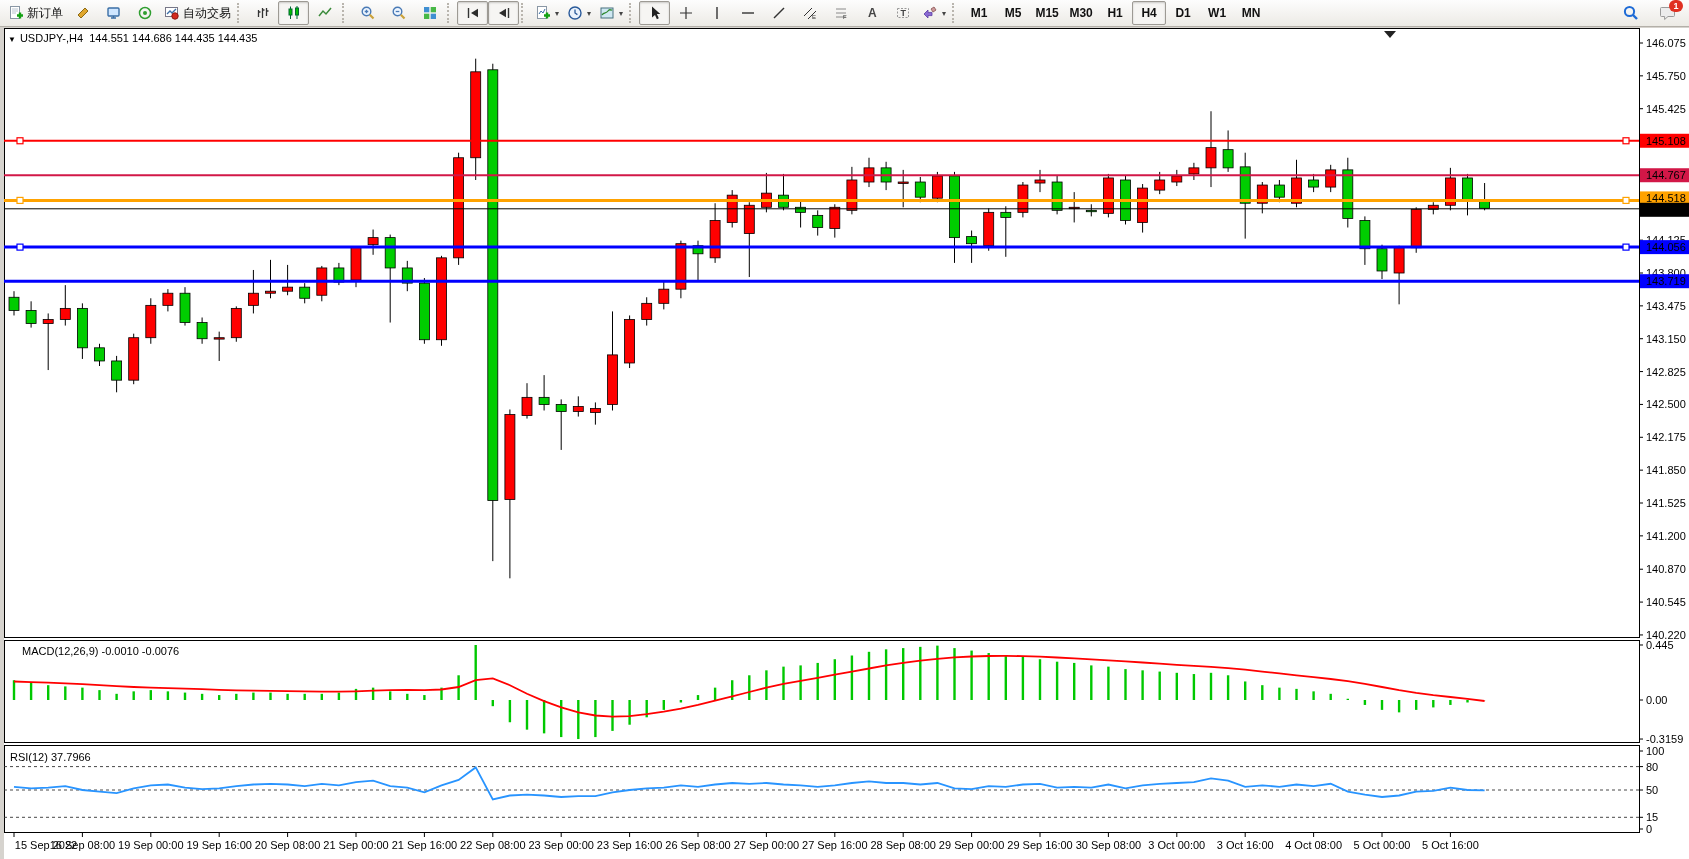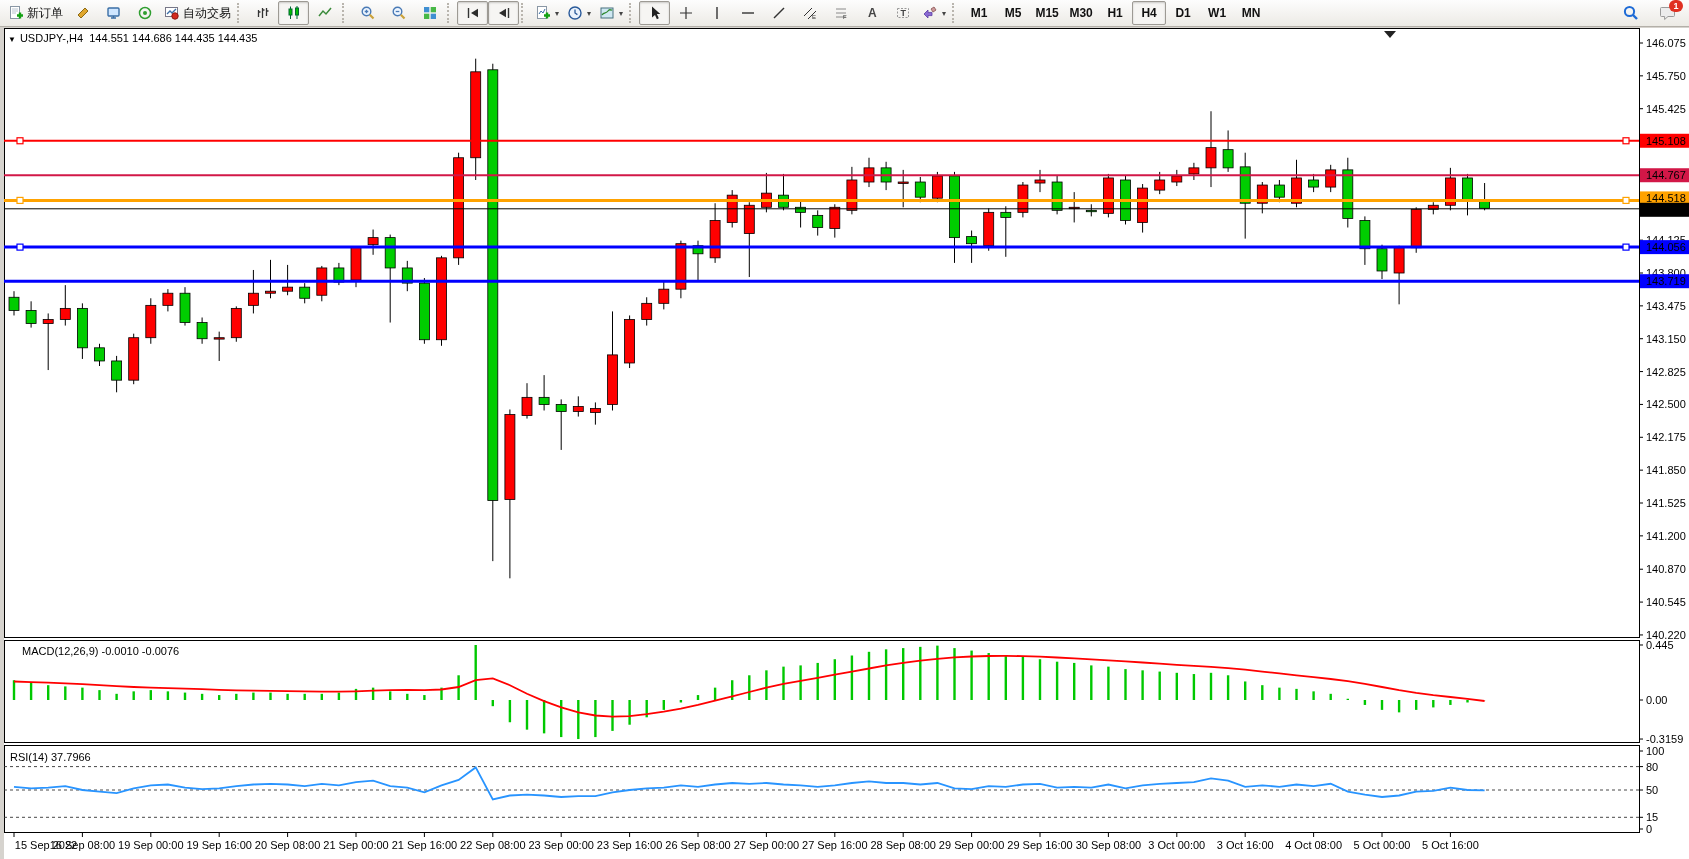--- a/index.html
+++ b/index.html
@@ -712,15 +712,15 @@
           <text x="1313.6000000000001" y="821" text-anchor="middle">4 Oct 08:00</text>
           <line x1="1382" y1="804" x2="1382" y2="809" stroke="#000"></line>
           <text x="1382" y="821" text-anchor="middle">5 Oct 00:00</text>
           <line x1="1450.4" y1="804" x2="1450.4" y2="809" stroke="#000"></line>
           <text x="1450.4" y="821" text-anchor="middle">5 Oct 16:00</text>
         </g>
         <polygon points="1384,3 1396,3 1390,10" fill="#222"></polygon>
       </svg>
     <div class="ovl" id="chart-title"><span class="tri">▼</span><span>USDJPY-,H4</span><span>  </span><span>144.551 144.686 144.435 144.435</span></div>
     <div class="ovl" id="macd-label"><span>MACD(12,26,9)</span><span> </span><span>-0.0010 -0.0076</span></div>
-    <div class="ovl" id="rsi-label"><span>RSI(14)</span><span> </span><span>37.7966</span></div>
+    <div class="ovl" id="rsi-label"><span>RSI(12)</span><span> </span><span>37.7966</span></div>
   </div>
 </div>
 
 </body></html>

